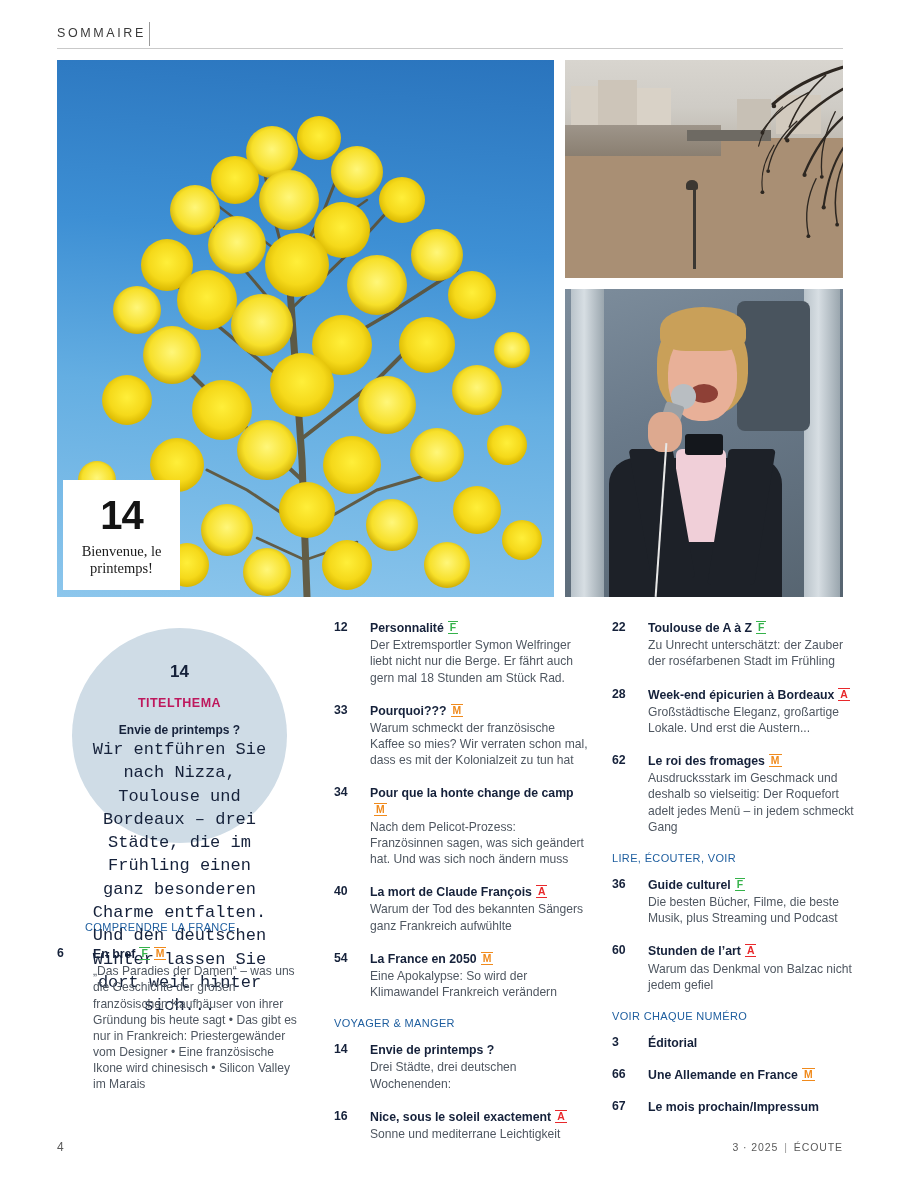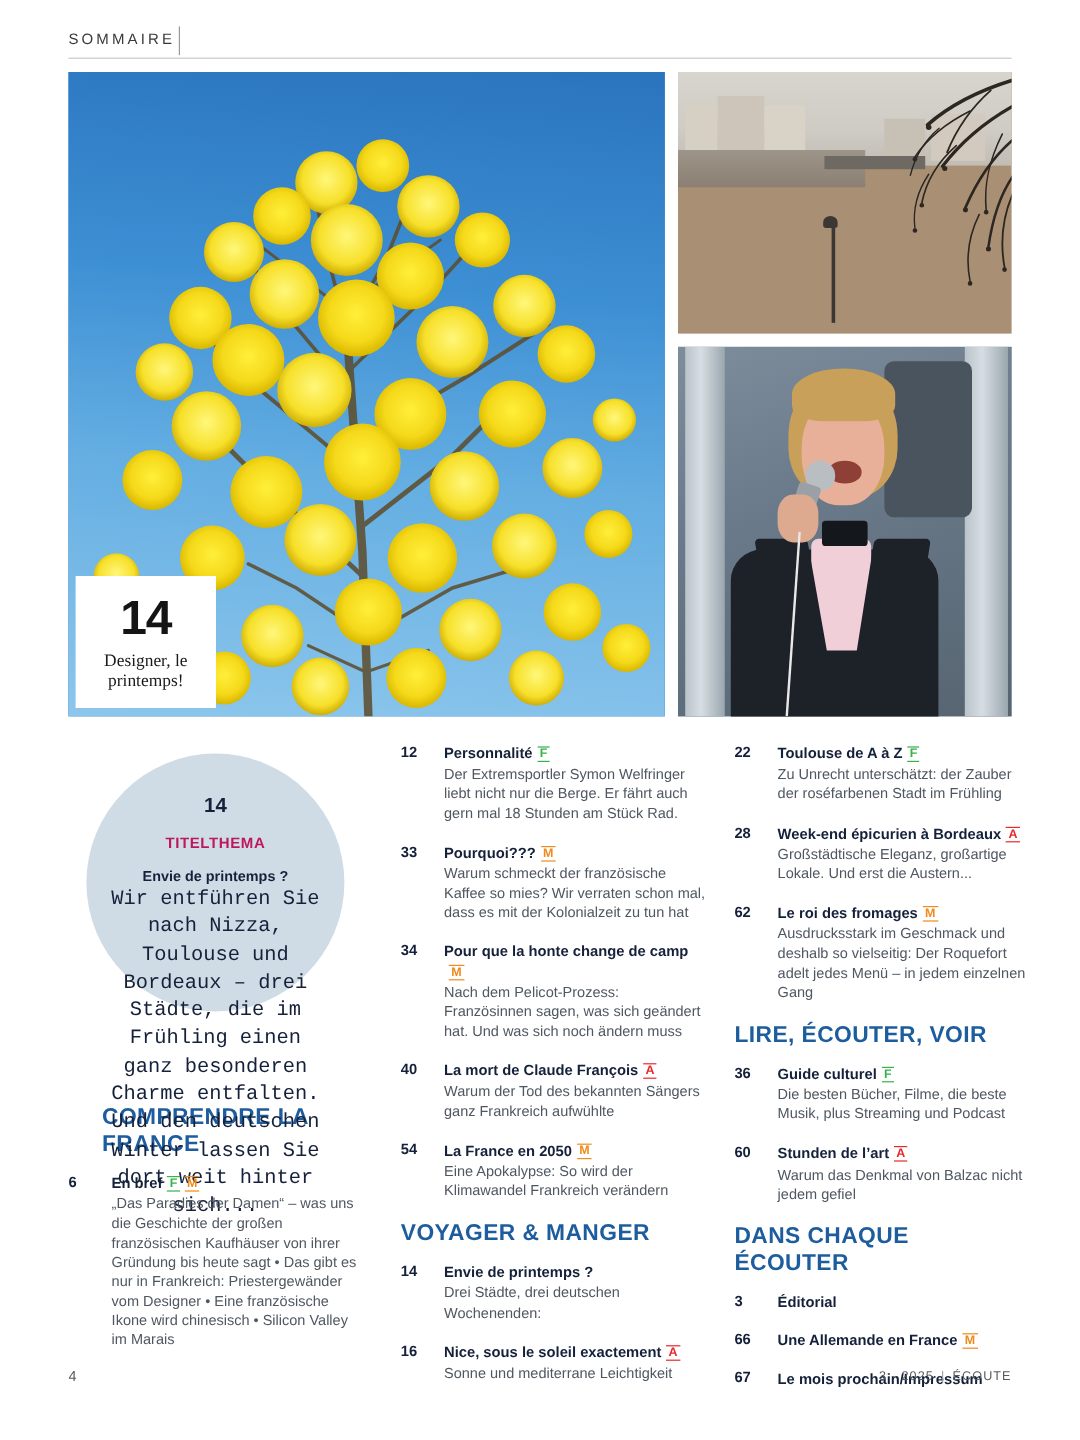--- a/index.html
+++ b/index.html
@@ -99,21 +99,21 @@
     padding: 34px 18px 0 18px; text-align:center;
   }
   .circle .c-num { font-size: 17px; font-weight: 700; color:#15213a; margin-bottom: 14px; }
   .circle .c-kicker {
     font-size: 12.5px; font-weight: 700; color:#be185d; letter-spacing:.5px; margin-bottom: 13px;
   }
   .circle .c-title { font-size: 12px; font-weight: 700; color:#15213a; margin-bottom: 1px; }
   .circle .c-body { font-size: 17px; color:#15213a; line-height: 1.37; font-family: Liberation Mono, monospace; }
 
   .section-head {
-    font-size: 19px; font-weight: 700; color:#1d5d9e;
+    font-size: 11px; font-weight: 400; color:#1d5d9e;
     letter-spacing: .35px; margin: 0 0 13px 0;
   }
   .sh-left { margin-top: 78px; padding-left: 28px; }
   .sh-mid  { margin-top: 8px; }
   .sh-right{ margin-top: 8px; }
 
   .entry { position: relative; padding-left: 36px; margin-bottom: 17px; }
   .entry .pg {
     position:absolute; left:0; top:0; width:26px; text-align:left;
     font-size: 12.3px; font-weight: 700; color:#15213a;
@@ -234,21 +234,21 @@
           <circle cx="130" cy="505" r="22" fill="url(#gy)"></circle>
           <circle cx="450" cy="385" r="20" fill="url(#gy)"></circle>
           <circle cx="455" cy="290" r="18" fill="url(#gy2)"></circle>
           <circle cx="40" cy="420" r="19" fill="url(#gy2)"></circle>
           <circle cx="55" cy="480" r="18" fill="url(#gy)"></circle>
           <circle cx="465" cy="480" r="20" fill="url(#gy)"></circle>
         </g>
       </svg>
       <div class="caption cap-14">
         <div class="num">14</div>
-        <div class="txt">Designer, le printemps!</div>
+        <div class="txt">Bienvenue, le printemps!</div>
       </div>
     </div>
 
     <div class="photo photo-seine">
       <div class="seine-sky"></div>
       <div class="seine-bldg" style="left:2%;top:12%;width:10%;height:22%;background:#d6cfc4;"></div>
       <div class="seine-bldg" style="left:12%;top:9%;width:14%;height:25%;background:#cdc5b9;"></div>
       <div class="seine-bldg" style="left:26%;top:13%;width:12%;height:21%;background:#d9d2c7;"></div>
       <div class="seine-bldg" style="left:62%;top:18%;width:12%;height:16%;background:#c7c0b5;"></div>
       <div class="seine-bldg" style="left:76%;top:16%;width:16%;height:18%;background:#d2cabe;"></div>
@@ -396,40 +396,40 @@
         <div class="ti">
           <span>Week-end épicurien à Bordeaux</span><span class="lvl lvl-A">A</span>
         </div>
         <div class="de">Großstädtische Eleganz, großartige Lokale. Und erst die Austern...</div>
       </div>
       <div class="entry">
         <span class="pg">62</span>
         <div class="ti">
           <span>Le roi des fromages</span><span class="lvl lvl-M">M</span>
         </div>
-        <div class="de">Ausdrucksstark im Geschmack und deshalb so vielseitig: Der Roquefort adelt jedes Menü – in jedem einzelnen Gang</div>
+        <div class="de">Ausdrucksstark im Geschmack und deshalb so vielseitig: Der Roquefort adelt jedes Menü – in jedem schmeckt Gang</div>
       </div>
 
       <div class="section-head sh-right">LIRE, ÉCOUTER, VOIR</div>
       <div class="entry">
         <span class="pg">36</span>
         <div class="ti">
           <span>Guide culturel</span><span class="lvl lvl-F">F</span>
         </div>
         <div class="de">Die besten Bücher, Filme, die beste Musik, plus Streaming und Podcast</div>
       </div>
       <div class="entry">
         <span class="pg">60</span>
         <div class="ti">
           <span>Stunden de l’art</span><span class="lvl lvl-A">A</span>
         </div>
         <div class="de">Warum das Denkmal von Balzac nicht jedem gefiel</div>
       </div>
 
-      <div class="section-head sh-right">DANS CHAQUE ÉCOUTER</div>
+      <div class="section-head sh-right">VOIR CHAQUE NUMÉRO</div>
       <div class="entry simple">
         <span class="pg">3</span>
         <div class="ti">
           <span>Éditorial</span>
         </div>
       </div>
       <div class="entry simple">
         <span class="pg">66</span>
         <div class="ti">
           <span>Une Allemande en France</span><span class="lvl lvl-M">M</span>

